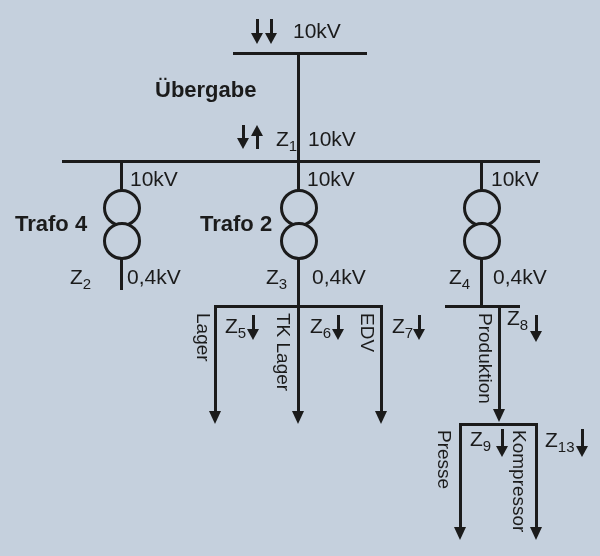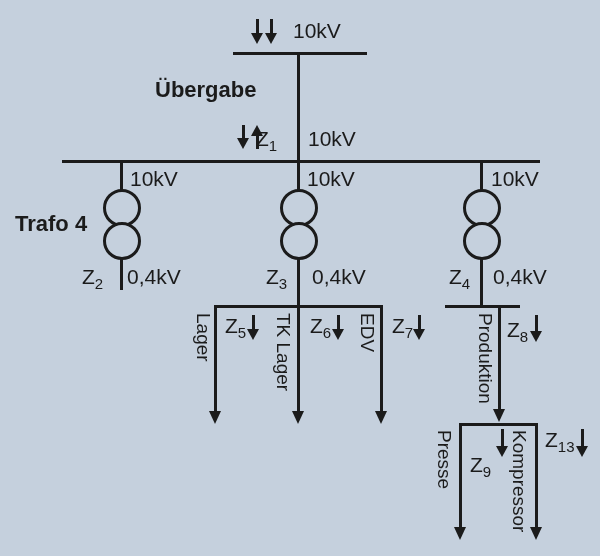--- a/index.html
+++ b/index.html
@@ -54,37 +54,38 @@
   <span class="lbl b" style="left:155px;top:79px">Übergabe</span>
 
   <span class="fa down" style="left:237px;top:125px;height:24px">
       <i class="sh"></i>
       <i class="hd"></i>
     </span>
   <span class="fa up" style="left:251px;top:125px;height:24px">
       <i class="sh"></i>
       <i class="hd"></i>
     </span>
-  <span class="lbl" style="left:256px;top:128px"><span>Z</span><sub>1</sub></span>
+  <span class="lbl" style="left:276px;top:128px"><span>Z</span><sub>1</sub></span>
   <span class="lbl" style="left:308px;top:128px">10kV</span>
 
   <div class="h" style="left:62px;top:160px;width:478px"></div>
 
   <div class="v" style="left:120px;top:160px;height:130px"></div>
   <span class="lbl" style="left:130px;top:168px">10kV</span>
   <div class="circ" style="left:103px;top:189px"></div>
   <div class="circ" style="left:103px;top:222px"></div>
   <span class="lbl b" style="left:15px;top:213px">Trafo 4</span>
-  <span class="lbl" style="left:82px;top:266px"><span>Z</span><sub>2</sub></span>
+  <span class="lbl" style="left:70px;top:266px"><span>Z</span><sub>2</sub></span>
   <span class="lbl" style="left:127px;top:266px">0,4kV</span>
 
   <div class="v" style="left:297px;top:160px;height:148px"></div>
   <span class="lbl" style="left:307px;top:168px">10kV</span>
   <div class="circ" style="left:280px;top:189px"></div>
   <div class="circ" style="left:280px;top:222px"></div>
+  <span class="lbl b" style="left:200px;top:213px">Trafo 2</span>
   <span class="lbl" style="left:266px;top:266px"><span>Z</span><sub>3</sub></span>
   <span class="lbl" style="left:312px;top:266px">0,4kV</span>
 
   <div class="v" style="left:480px;top:160px;height:148px"></div>
   <span class="lbl" style="left:491px;top:168px">10kV</span>
   <div class="circ" style="left:463px;top:189px"></div>
   <div class="circ" style="left:463px;top:222px"></div>
   <span class="lbl" style="left:449px;top:266px"><span>Z</span><sub>4</sub></span>
   <span class="lbl" style="left:493px;top:266px">0,4kV</span>
 
@@ -115,32 +116,32 @@
   <span class="fa down" style="left:413px;top:315px;height:25px">
       <i class="sh"></i>
       <i class="hd"></i>
     </span>
 
   <div class="h" style="left:445px;top:305px;width:75px"></div>
 
   <div class="v" style="left:498px;top:305px;height:105px"></div>
   <div class="ah" style="left:493px;top:409px"></div>
   <span class="vt" style="left:476px;top:313px">Produktion</span>
-  <span class="lbl" style="left:507px;top:319px"><span>Z</span><sub>8</sub></span>
+  <span class="lbl" style="left:507px;top:307px"><span>Z</span><sub>8</sub></span>
   <span class="fa down" style="left:530px;top:315px;height:27px">
       <i class="sh"></i>
       <i class="hd"></i>
     </span>
 
   <div class="h" style="left:459px;top:423px;width:79px"></div>
 
   <div class="v" style="left:459px;top:423px;height:105px"></div>
   <div class="ah" style="left:454px;top:527px"></div>
   <span class="vt" style="left:435px;top:430px">Presse</span>
-  <span class="lbl" style="left:470px;top:454px"><span>Z</span><sub>9</sub></span>
+  <span class="lbl" style="left:470px;top:428px"><span>Z</span><sub>9</sub></span>
   <span class="fa down" style="left:496px;top:429px;height:28px">
       <i class="sh"></i>
       <i class="hd"></i>
     </span>
 
   <div class="v" style="left:535px;top:423px;height:105px"></div>
   <div class="ah" style="left:530px;top:527px"></div>
   <span class="vt" style="left:510px;top:430px">Kompressor</span>
   <span class="lbl" style="left:545px;top:429px"><span>Z</span><sub>13</sub></span>
   <span class="fa down" style="left:576px;top:429px;height:28px">

